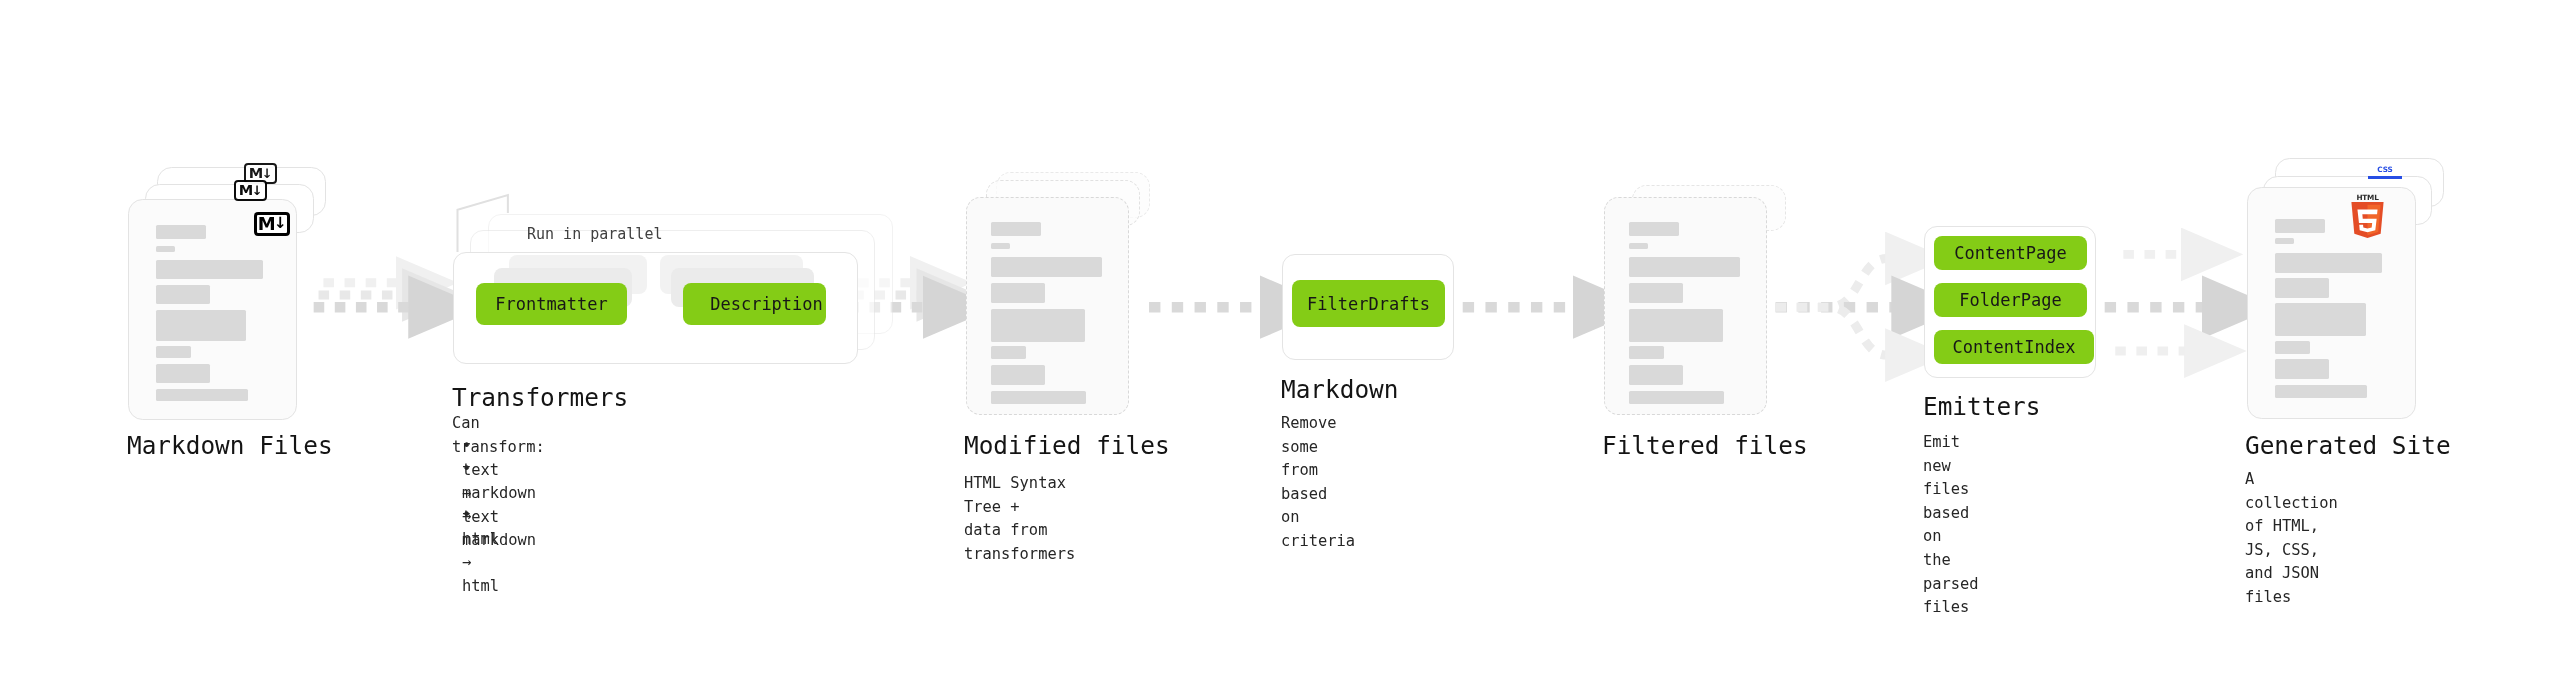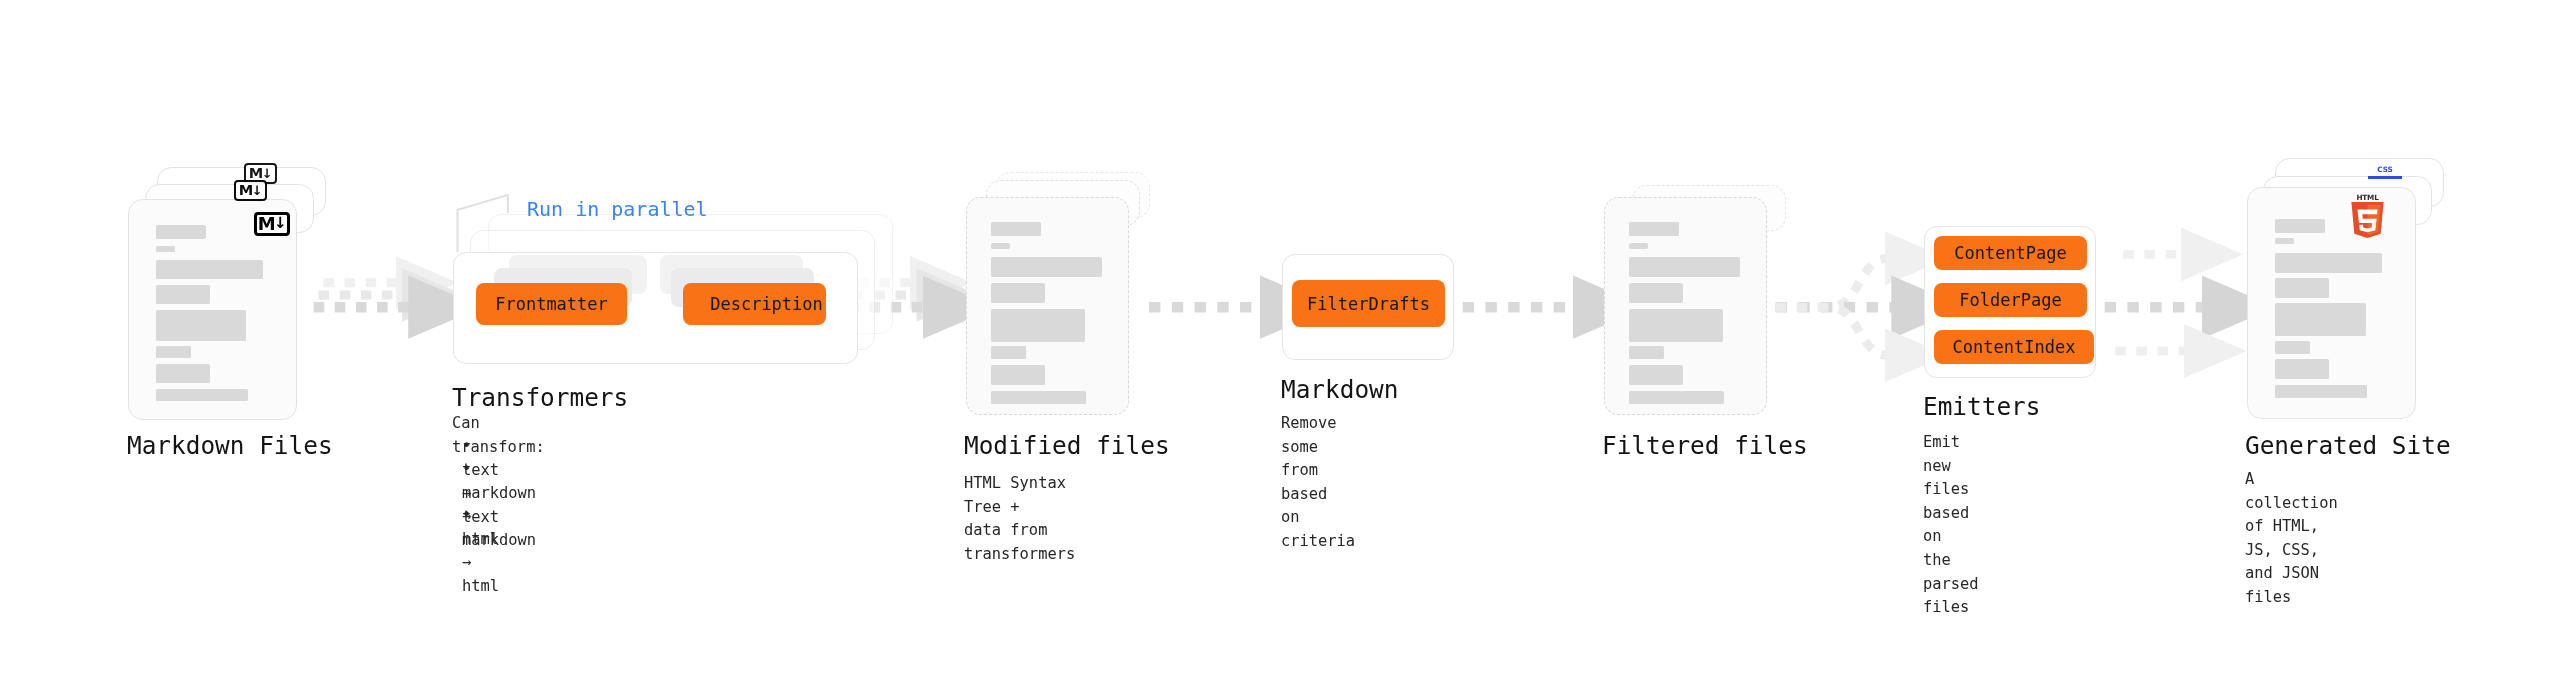--- a/index.html
+++ b/index.html
@@ -83,35 +83,36 @@
   
   .pbox{
     position:absolute;
     border:1.6px solid #e4e4e4;
     border-radius:13px;
     background:#ffffff;
     box-sizing:border-box;
   }
   .chip{
     position:absolute;
-    background:#f97316;
+    background:#84cc16;
     border-radius:8.1px;
     display:flex;align-items:center;justify-content:center;
     font-size:17px;color:#171717;
     white-space:nowrap;
     box-sizing:border-box;
   }
   .chip.ghost{background:#ebebeb;}
   .chip.ghost2{background:#f2f2f2;}
 
   .runlabel{
     position:absolute;
-    font-size:20px;
-    color:#3b82f6;
+    font-size:15px;
+    color:#404040;
     white-space:nowrap;
+    margin-top:28px;
   }
 
   svg{position:absolute;left:0;top:0;overflow:visible;}
 </style>
 </head>
 <body>
 
 <div class="canvas">
 
 <svg width="2576" height="681" aria-hidden="true" viewBox="0 0 3170 838">

